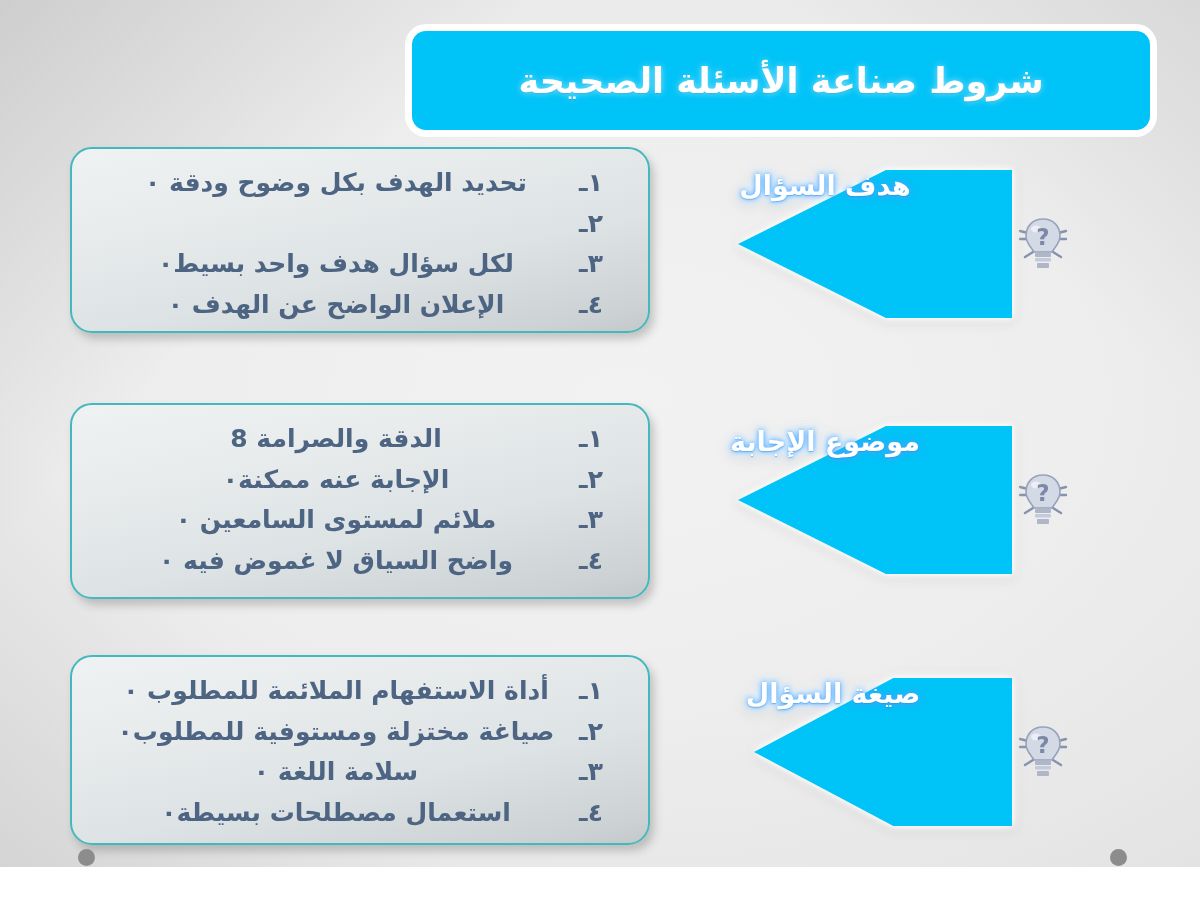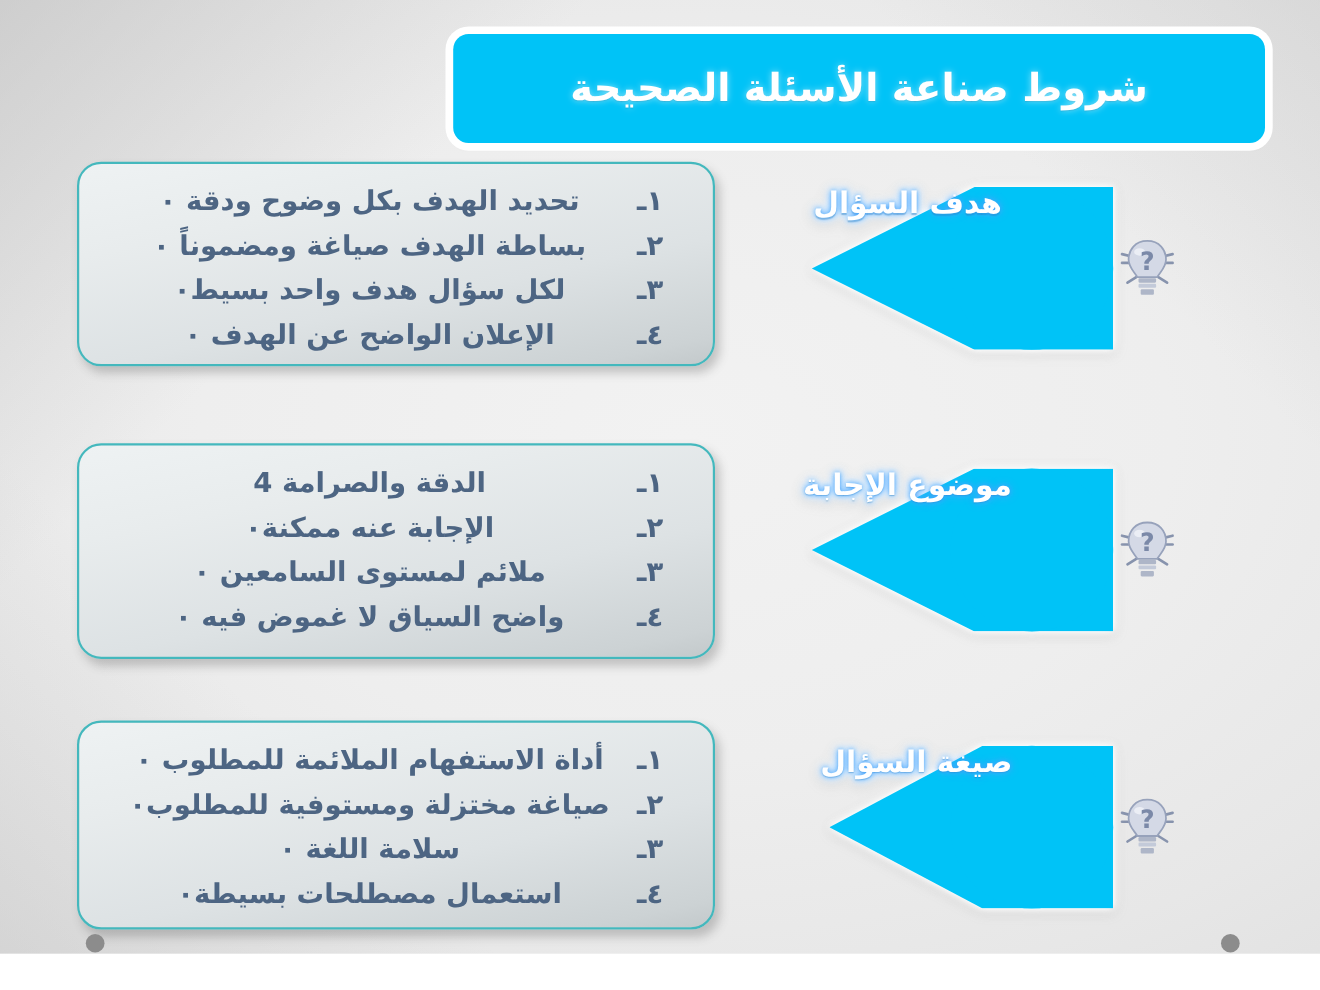--- a/index.html
+++ b/index.html
@@ -218,21 +218,20 @@
   <div class="row row-1">
 
     <div class="panel panel-1">
       <ul class="list">
         <li class="list-item">
           <span class="item-num">١ـ</span>
           <span class="item-text">تحديد الهدف بكل وضوح ودقة ٠</span>
         </li>
         <li class="list-item">
           <span class="item-num">٢ـ</span>
-          <span class="item-text">بساطة الهدف صياغة ومضموناً ٠</span>
         </li>
         <li class="list-item">
           <span class="item-num">٣ـ</span>
           <span class="item-text">لكل سؤال هدف واحد بسيط٠</span>
         </li>
         <li class="list-item">
           <span class="item-num">٤ـ</span>
           <span class="item-text">الإعلان الواضح عن الهدف ٠</span>
         </li>
       </ul>
@@ -264,21 +263,21 @@
       </div>
     </div>
   </div>
 
   <div class="row row-2">
 
     <div class="panel panel-2">
       <ul class="list">
         <li class="list-item">
           <span class="item-num">١ـ</span>
-          <span class="item-text">الدقة والصرامة 4</span>
+          <span class="item-text">الدقة والصرامة 8</span>
         </li>
         <li class="list-item">
           <span class="item-num">٢ـ</span>
           <span class="item-text">الإجابة عنه ممكنة٠</span>
         </li>
         <li class="list-item">
           <span class="item-num">٣ـ</span>
           <span class="item-text">ملائم لمستوى السامعين ٠</span>
         </li>
         <li class="list-item">

